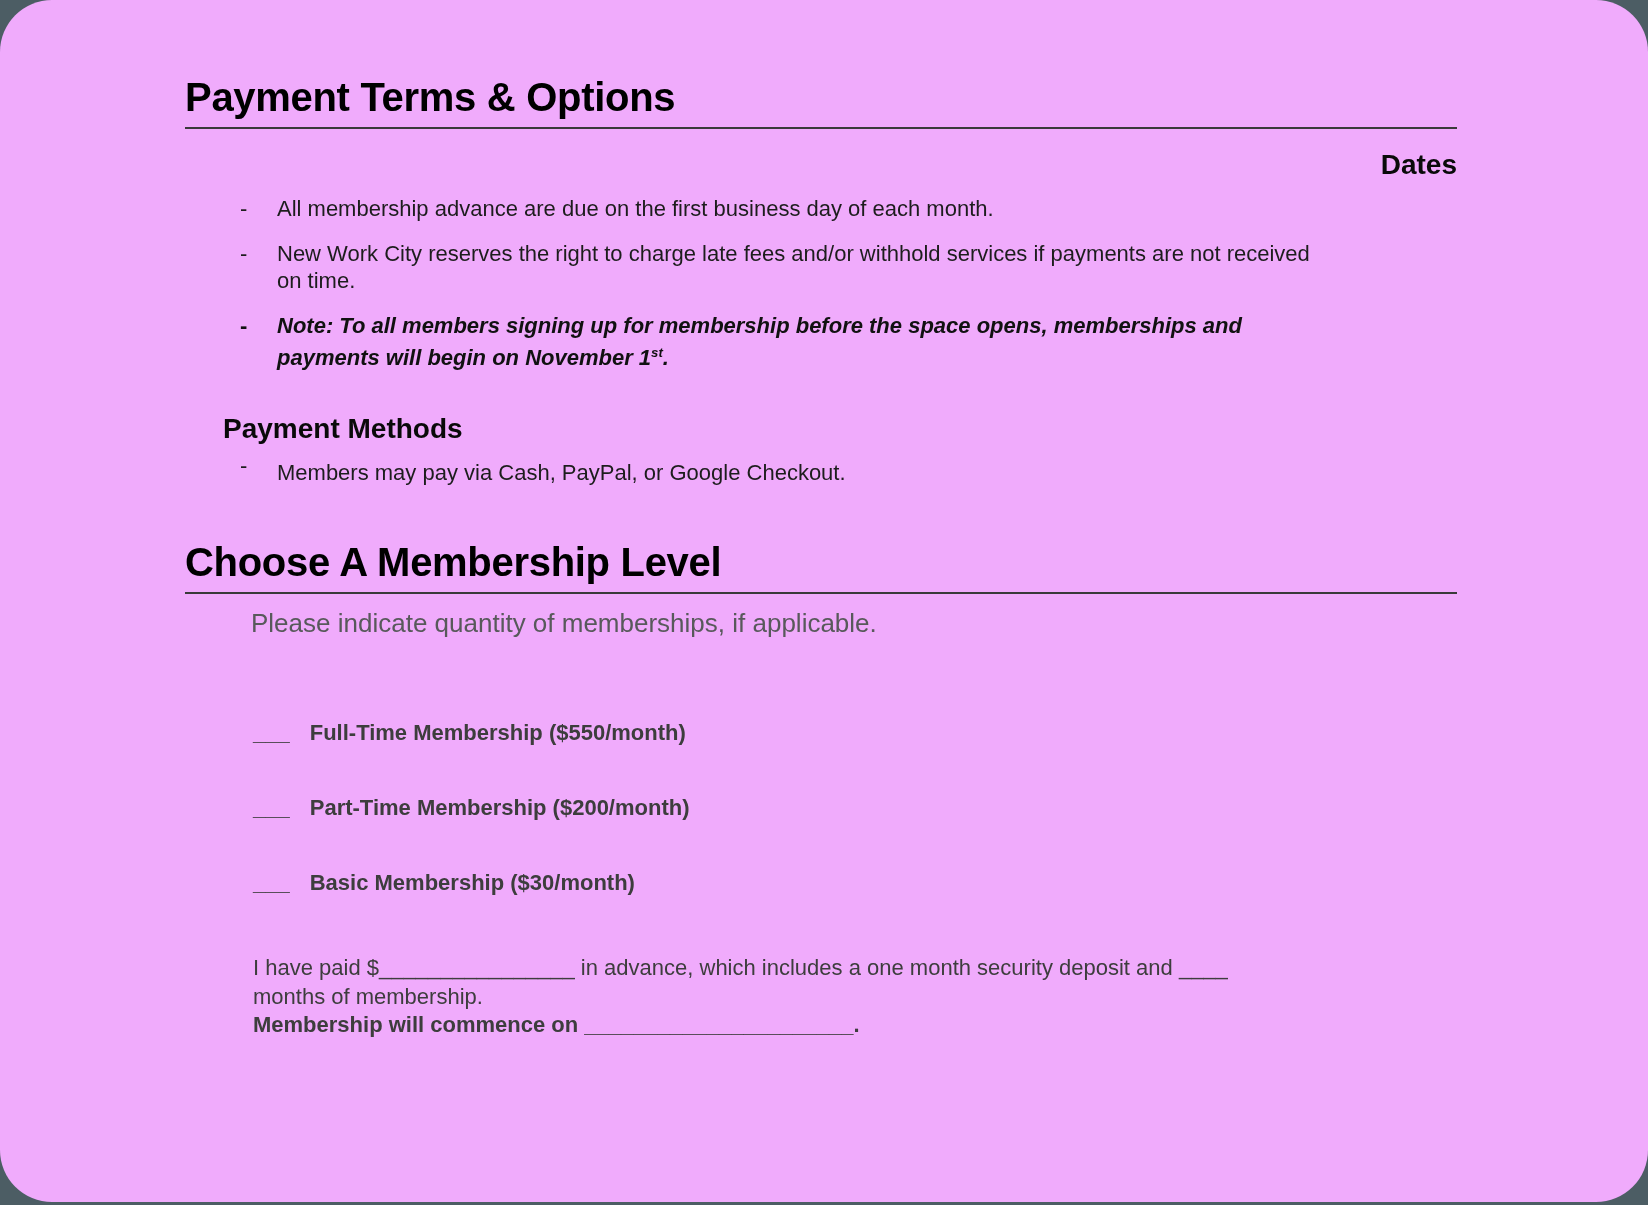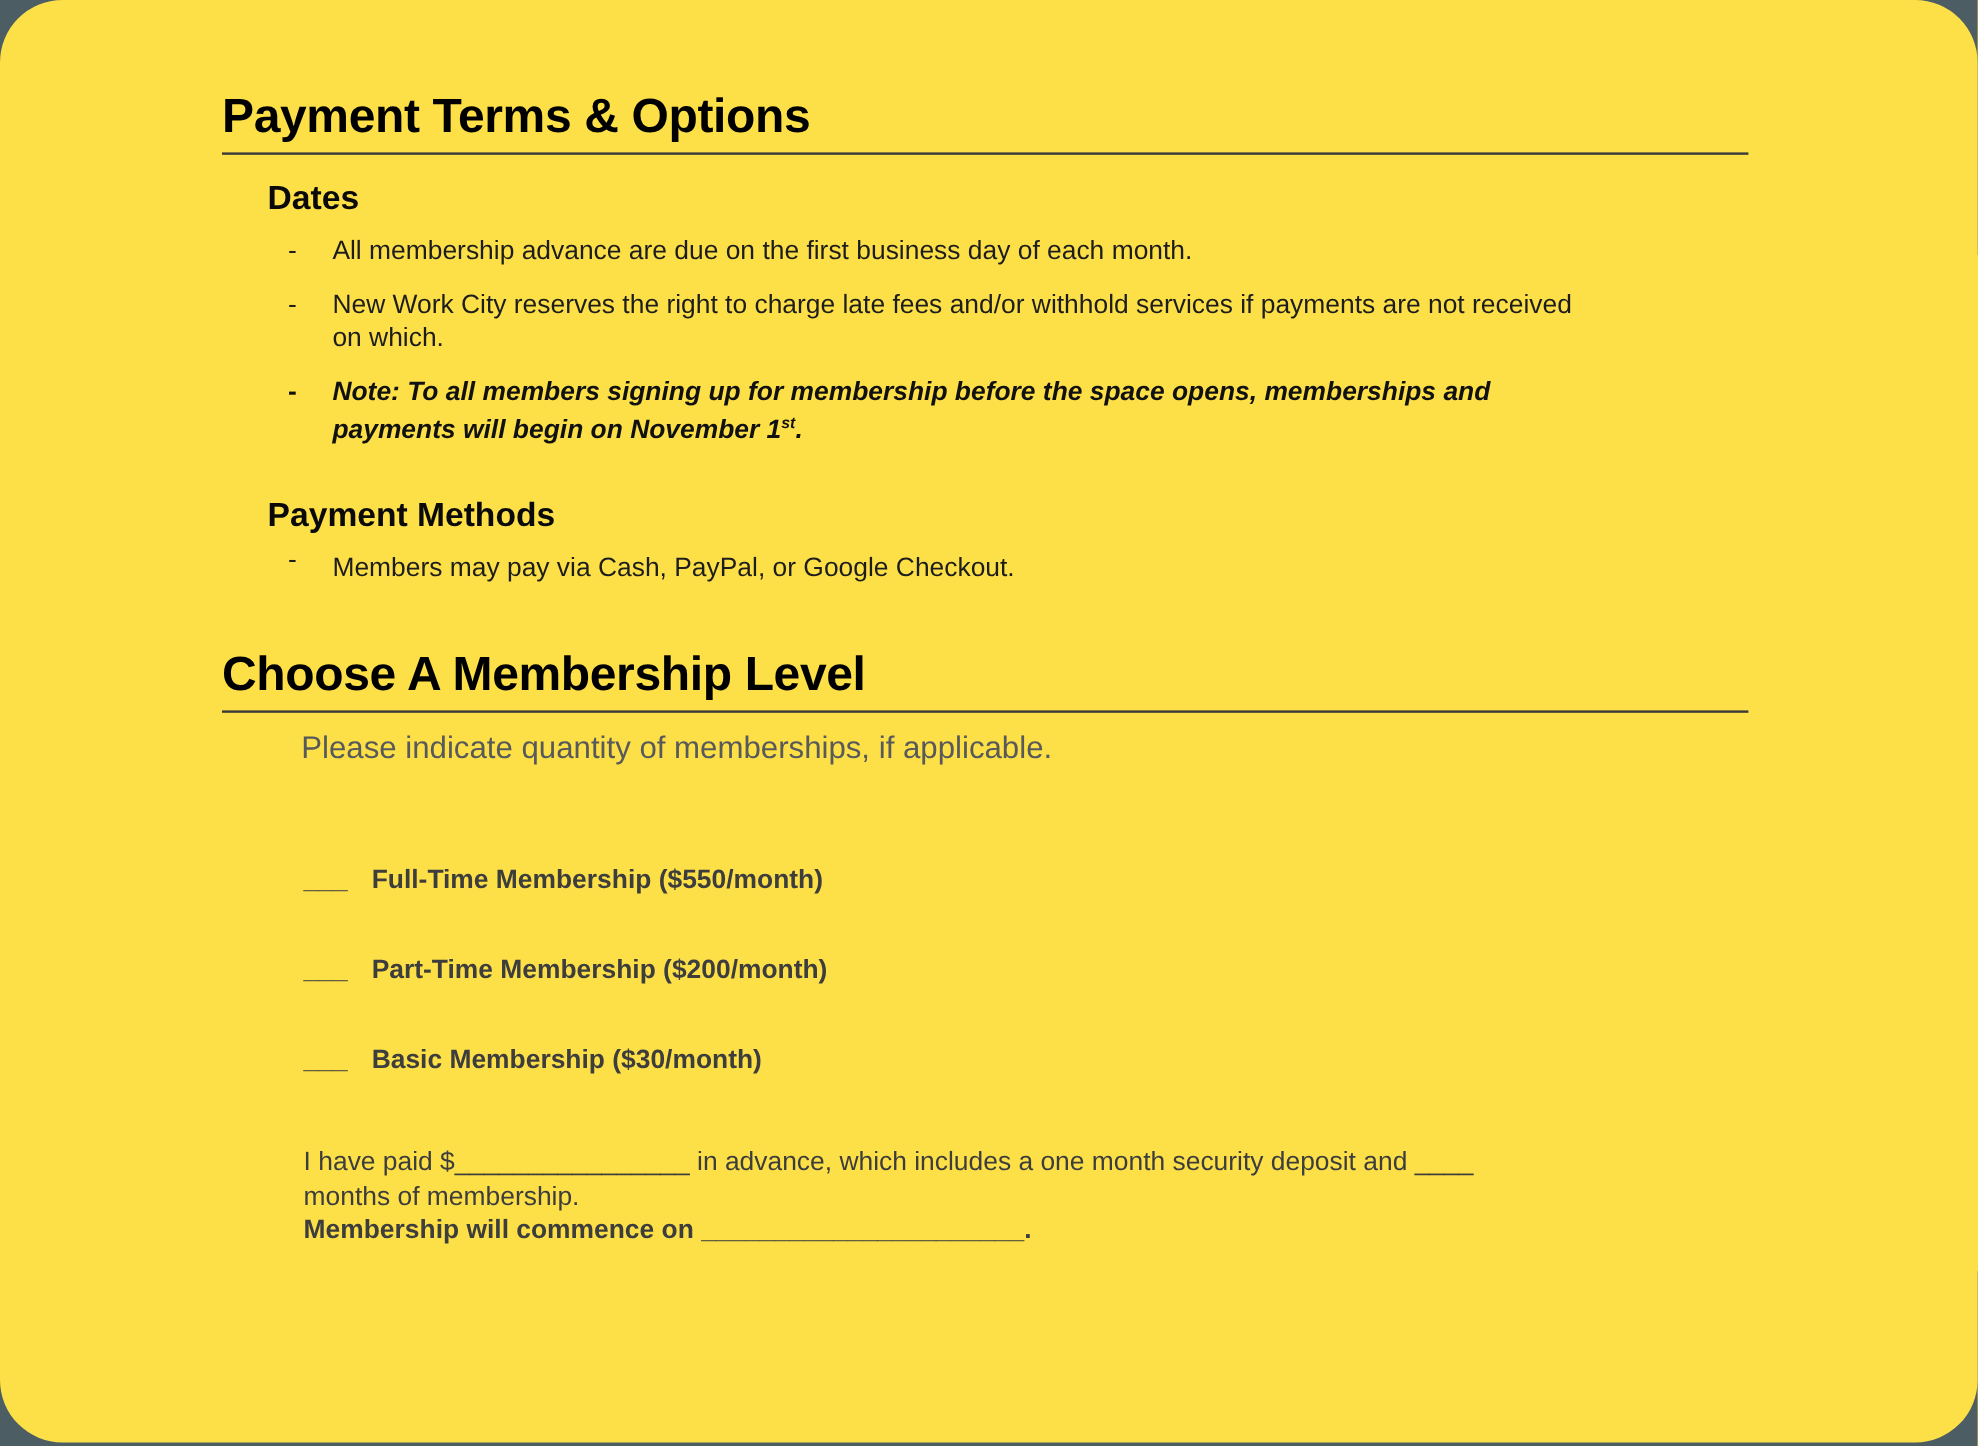--- a/index.html
+++ b/index.html
@@ -7,21 +7,21 @@
   body {
     background: #4c5d64;
     font-family: "Liberation Sans", sans-serif;
     position: relative;
     overflow: hidden;
   }
   .card {
     position: absolute;
     left: 0; top: 0;
     width: 1648px; height: 1202px;
-    background: #fde047;
+    background: #f0abfc;
     border-radius: 52px;
   }
   .content {
     position: absolute;
     left: 185px; top: 76px;
     width: 1272px;
   }
   .doc-h1 {
     font-size: 40px;
     font-weight: bold;
@@ -31,21 +31,21 @@
     padding-bottom: 9px;
     border-bottom: 2px solid #3a3a3a;
   }
   .doc-h2 {
     font-size: 28px;
     font-weight: bold;
     color: #0a0a0a;
     line-height: 32px;
     margin-left: 38px;
   }
-  .dates-h2 { margin-top: 20px; }
+  .dates-h2 { margin-top: 20px; text-align: right; }
   .pm-h2 { margin-top: 42px; }
   ul.bullet-list {
     list-style: none;
     margin-top: 14px;
     margin-left: 55px;
   }
   .pm-list { margin-top: 20px; }
   .bullet {
     display: flex;
     font-size: 22px;
@@ -105,21 +105,21 @@
       <h1 class="doc-h1">Payment Terms &amp; Options</h1>
 
       <h2 class="doc-h2 dates-h2">Dates</h2>
       <ul class="bullet-list">
         <li class="bullet">
           <span class="dash">-</span>
           <span class="text">All membership advance are due on the first business day of each month.</span>
         </li>
         <li class="bullet">
           <span class="dash">-</span>
-          <span class="text wrap-b2">New Work City reserves the right to charge late fees and/or withhold services if payments are not received on which.</span>
+          <span class="text wrap-b2">New Work City reserves the right to charge late fees and/or withhold services if payments are not received on time.</span>
         </li>
         <li class="bullet note">
           <span class="dash">-</span>
           <span class="text"><span>Note: To all members signing up for membership before the space opens, memberships and payments will begin on November 1</span><sup class="st">st</sup><span>.</span></span>
         </li>
       </ul>
 
       <h2 class="doc-h2 pm-h2">Payment Methods</h2>
       <ul class="bullet-list pm-list">
         <li class="bullet">

